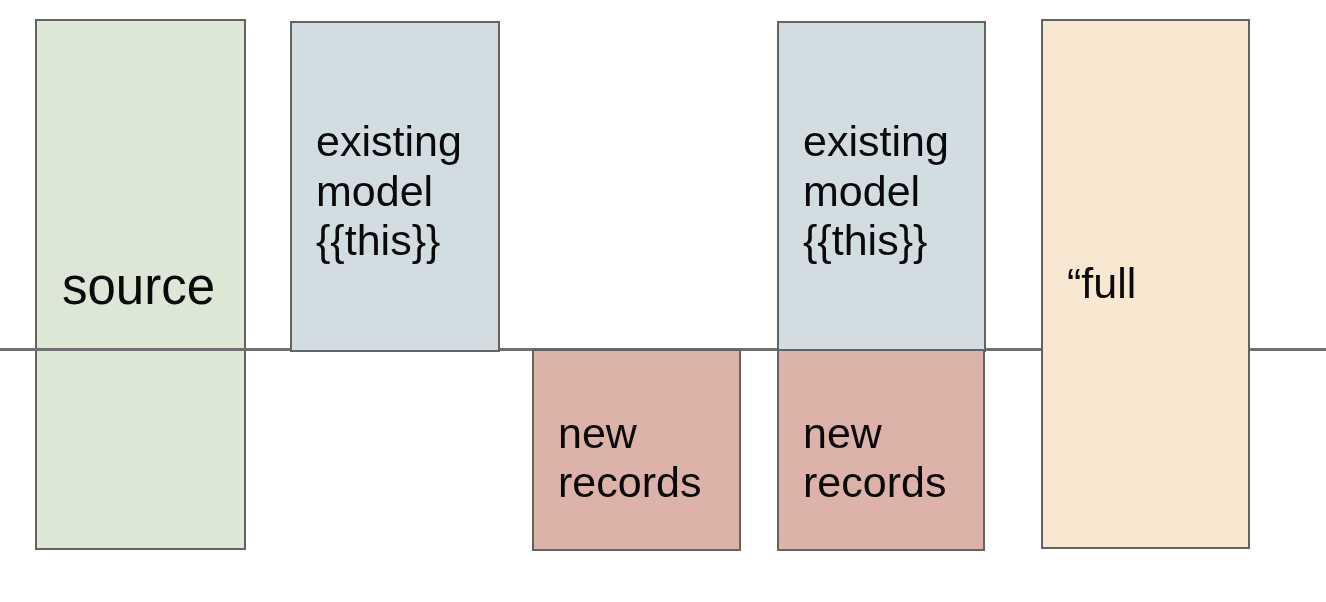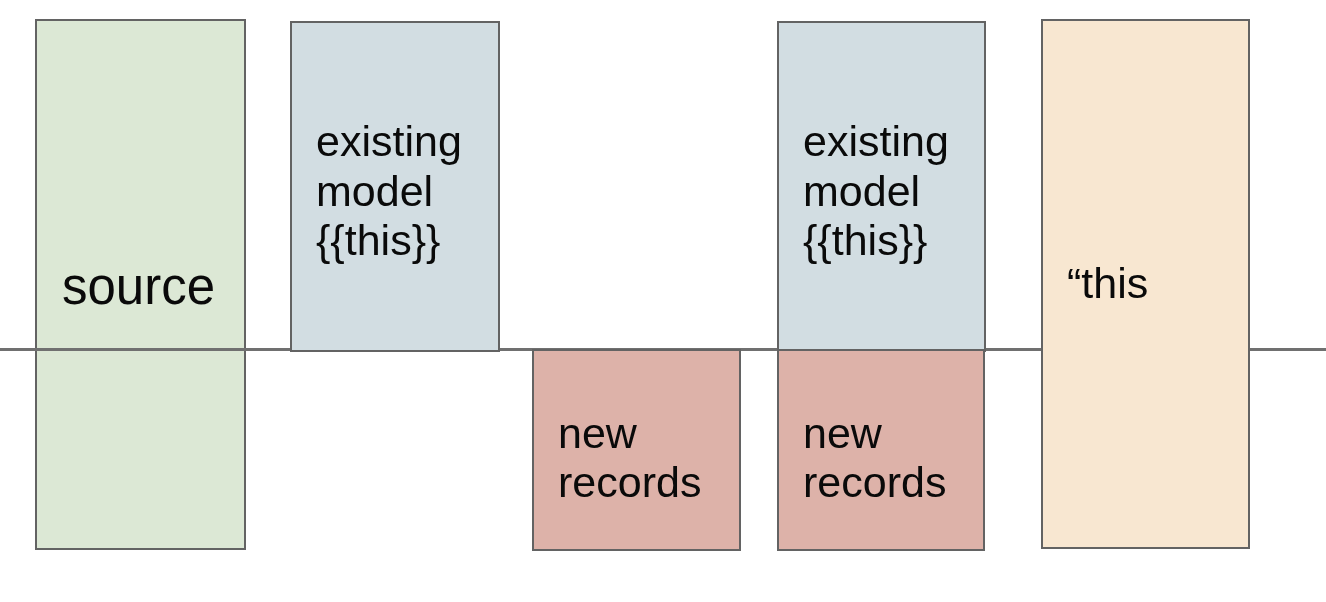--- a/index.html
+++ b/index.html
@@ -94,17 +94,17 @@
 
   <div class="box box-new-2" style="background-color: rgb(221, 178, 169);">
     <div class="box-text">
       <span>new</span>
       <span>records</span>
     </div>
   </div>
 
   <div class="box box-full" style="background-color: rgb(248, 231, 209);">
     <div class="box-text">
-      <span>“this</span>
+      <span>“full</span>
     </div>
   </div>
 
 </div>
 
 </body></html>

